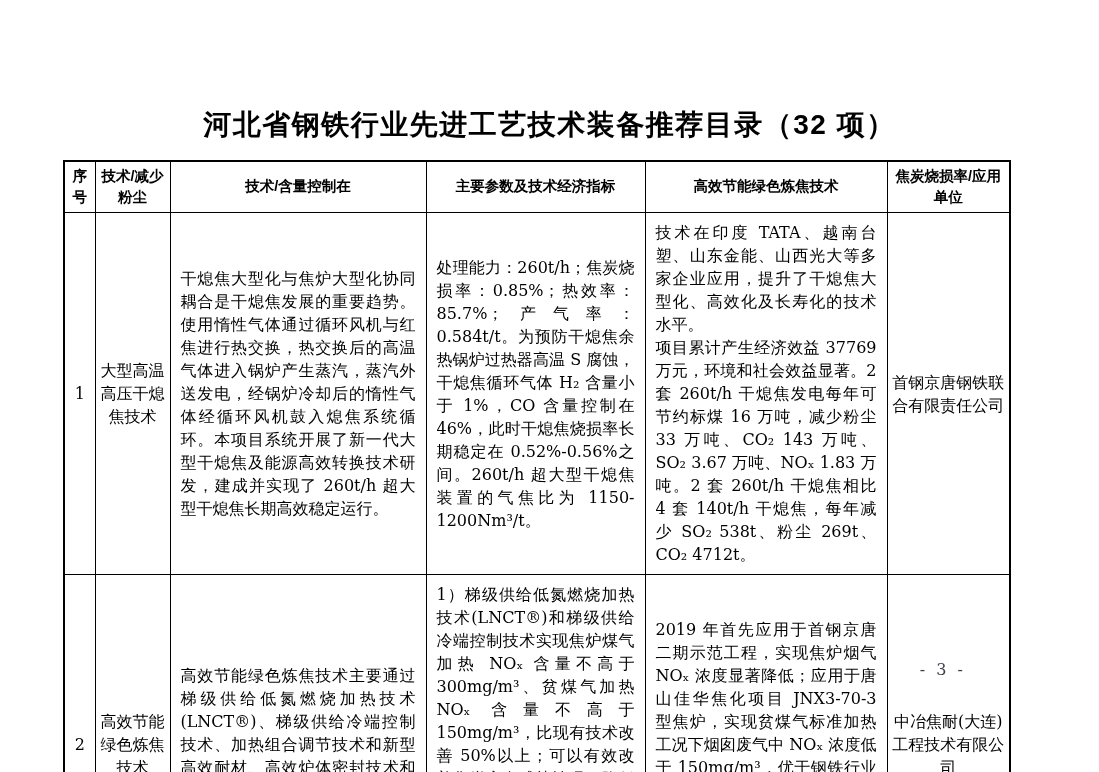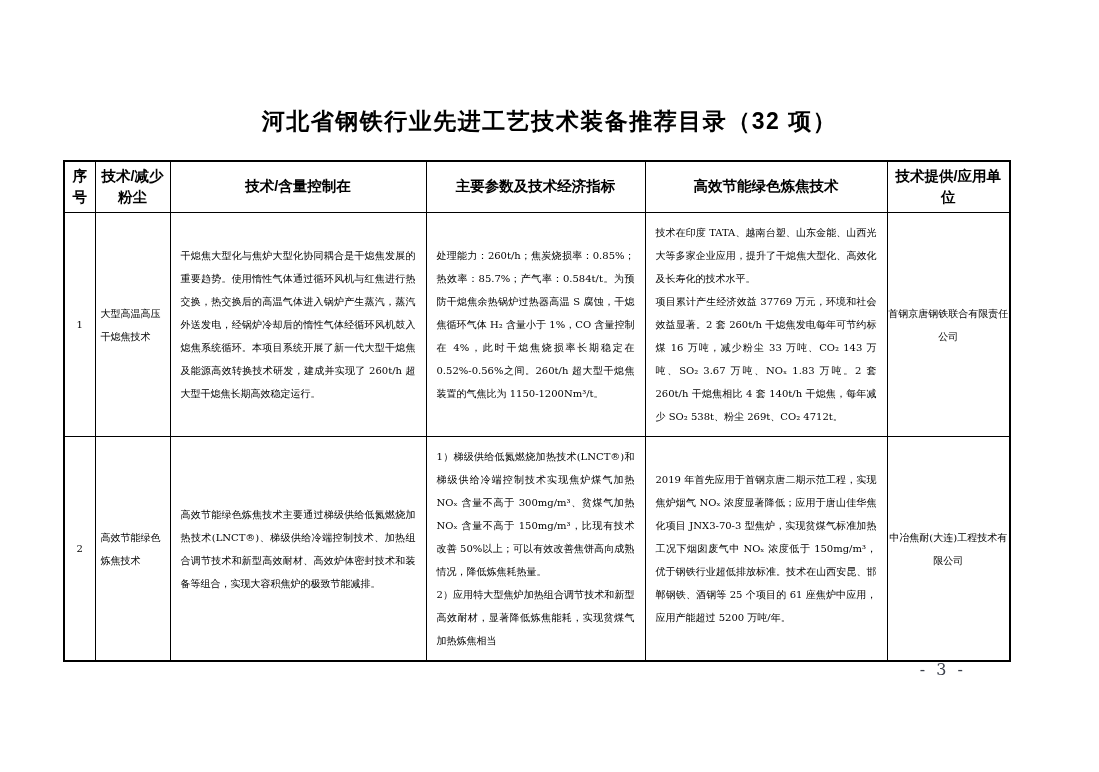--- a/index.html
+++ b/index.html
@@ -2,39 +2,39 @@
 <html><head>
 <meta charset="utf-8">
 <style>
   html,body { margin:0; padding:0; background:#ffffff; }
   .page {
     width:1099px; height:772px; position:relative; background:#ffffff;
     font-family:"DejaVu Serif","Liberation Serif",serif; color:#000; overflow:hidden;
   }
   .title {
     position:absolute; top:106px; left:0; width:100%; margin:0;
-    text-align:center; font-size:23px; font-weight:bold;
+    text-align:center; font-size:28px; font-weight:bold;
     font-family:"Liberation Sans","DejaVu Sans",sans-serif;
     letter-spacing:1.5px;
   }
   table.doc-table {
     position:absolute; left:63px; top:160px; width:946px;
     border-collapse:collapse; table-layout:fixed;
     border:2px solid #000;
   }
   .doc-table th, .doc-table td { border:1px solid #000; overflow:hidden; }
   .doc-table th {
     font-family:"Liberation Sans","DejaVu Sans",sans-serif;
     font-weight:bold; font-size:14.5px; line-height:1.45;
     height:46px; text-align:center; vertical-align:middle; padding:2px 3px;
   }
-  .doc-table td { font-size:10px; line-height:23px; vertical-align:middle; }
+  .doc-table td { font-size:16px; line-height:23px; vertical-align:middle; }
   tr.body-row { height:219px; }
   .c-no { text-align:center; }
-  .c-name { text-align:left; padding:2px 5px; }
+  .c-name { text-align:center; padding:2px 5px; }
   .c-text { padding:8px 10px; text-align:justify; white-space:pre-line; }
   .c-text-top { vertical-align:middle; }
   .c-provider { text-align:center; padding:2px 0; }
   .page-number {
     position:absolute; top:660px; right:133px;
     font-size:16px; color:#3a3f4a; letter-spacing:3px;
   }
 </style>
 </head>
 <body>
@@ -52,29 +52,29 @@
       <col style="width:242px">
       <col style="width:123px">
     </colgroup>
     <thead>
       <tr>
         <th>序号</th>
         <th>技术/减少粉尘</th>
         <th>技术/含量控制在</th>
         <th>主要参数及技术经济指标</th>
         <th>高效节能绿色炼焦技术</th>
-        <th>技术提供/应用单位</th>
+        <th>焦炭烧损率/应用单位</th>
       </tr>
     </thead>
     <tbody>
       <tr class="body-row">
         <td class="c-no">1</td>
         <td class="c-name">大型高温高压干熄焦技术</td>
         <td class="c-text">干熄焦大型化与焦炉大型化协同耦合是干熄焦发展的重要趋势。使用惰性气体通过循环风机与红焦进行热交换，热交换后的高温气体进入锅炉产生蒸汽，蒸汽外送发电，经锅炉冷却后的惰性气体经循环风机鼓入熄焦系统循环。本项目系统开展了新一代大型干熄焦及能源高效转换技术研发，建成并实现了 260t/h 超大型干熄焦长期高效稳定运行。</td>
-        <td class="c-text">处理能力：260t/h；焦炭烧损率：0.85%；热效率：85.7%；产气率：0.584t/t。为预防干熄焦余热锅炉过热器高温 S 腐蚀，干熄焦循环气体 H₂ 含量小于 1%，CO 含量控制在 4%，此时干熄焦烧损率长期稳定在 0.52%-0.56%之间。260t/h 超大型干熄焦装置的气焦比为 1150-1200Nm³/t。</td>
+        <td class="c-text">处理能力：260t/h；焦炭烧损率：0.85%；热效率：85.7%；产气率：0.584t/t。为预防干熄焦余热锅炉过热器高温 S 腐蚀，干熄焦循环气体 H₂ 含量小于 1%，CO 含量控制在 46%，此时干熄焦烧损率长期稳定在 0.52%-0.56%之间。260t/h 超大型干熄焦装置的气焦比为 1150-1200Nm³/t。</td>
         <td class="c-text">技术在印度 TATA、越南台塑、山东金能、山西光大等多家企业应用，提升了干熄焦大型化、高效化及长寿化的技术水平。
 项目累计产生经济效益 37769 万元，环境和社会效益显著。2 套 260t/h 干熄焦发电每年可节约标煤 16 万吨，减少粉尘 33 万吨、CO₂ 143 万吨、SO₂ 3.67 万吨、NOₓ 1.83 万吨。2 套 260t/h 干熄焦相比 4 套 140t/h 干熄焦，每年减少 SO₂ 538t、粉尘 269t、CO₂ 4712t。</td>
         <td class="c-provider">首钢京唐钢铁联合有限责任公司</td>
       </tr>
       <tr class="body-row">
         <td class="c-no">2</td>
         <td class="c-name">高效节能绿色炼焦技术</td>
         <td class="c-text">高效节能绿色炼焦技术主要通过梯级供给低氮燃烧加热技术(LNCT®)、梯级供给冷端控制技术、加热组合调节技术和新型高效耐材、高效炉体密封技术和装备等组合，实现大容积焦炉的极致节能减排。</td>
         <td class="c-text c-text-top">1）梯级供给低氮燃烧加热技术(LNCT®)和梯级供给冷端控制技术实现焦炉煤气加热 NOₓ 含量不高于 300mg/m³、贫煤气加热 NOₓ 含量不高于 150mg/m³，比现有技术改善 50%以上；可以有效改善焦饼高向成熟情况，降低炼焦耗热量。
 2）应用特大型焦炉加热组合调节技术和新型高效耐材，显著降低炼焦能耗，实现贫煤气加热炼焦相当</td>

